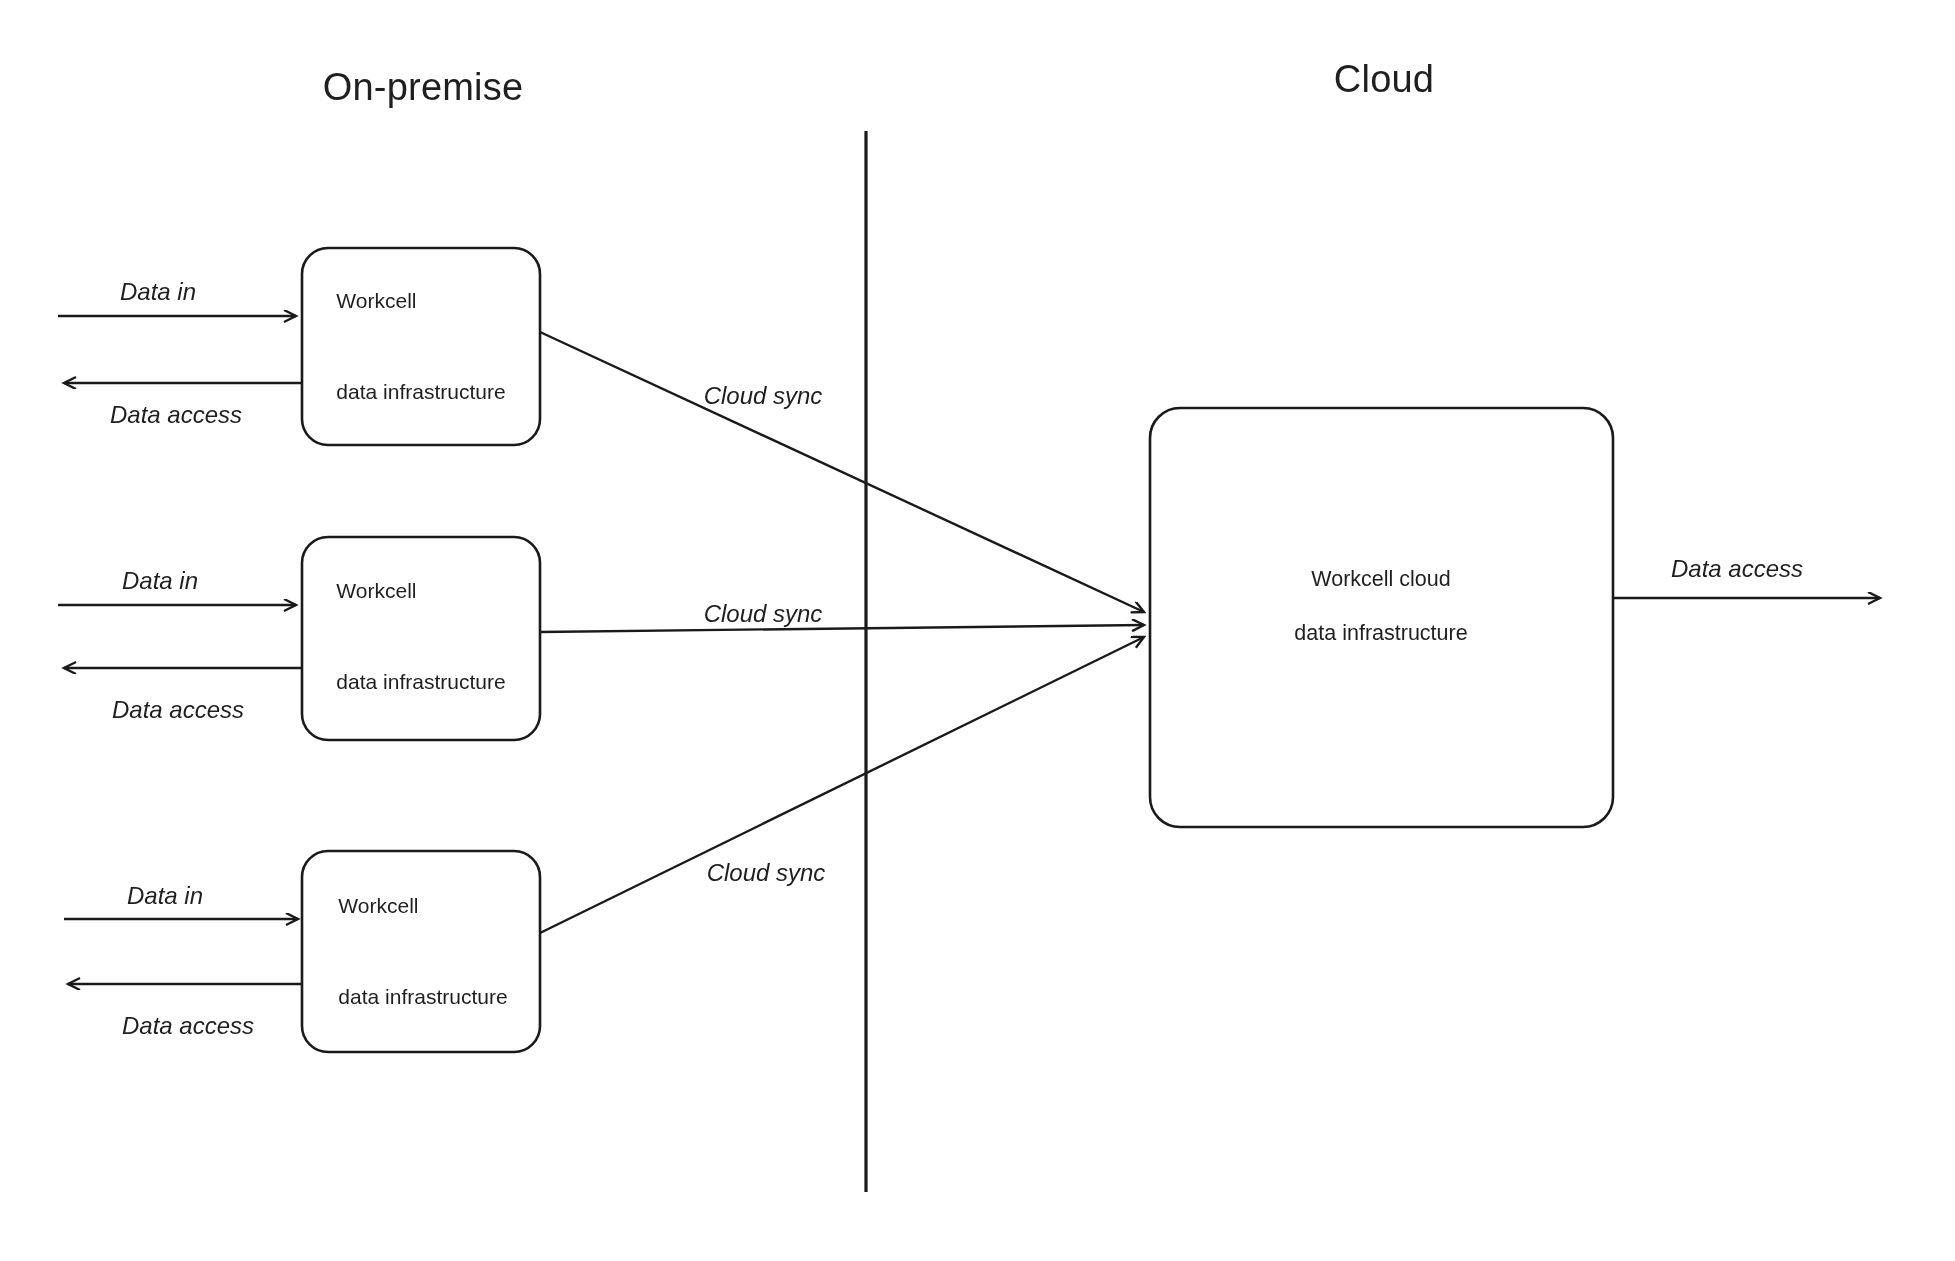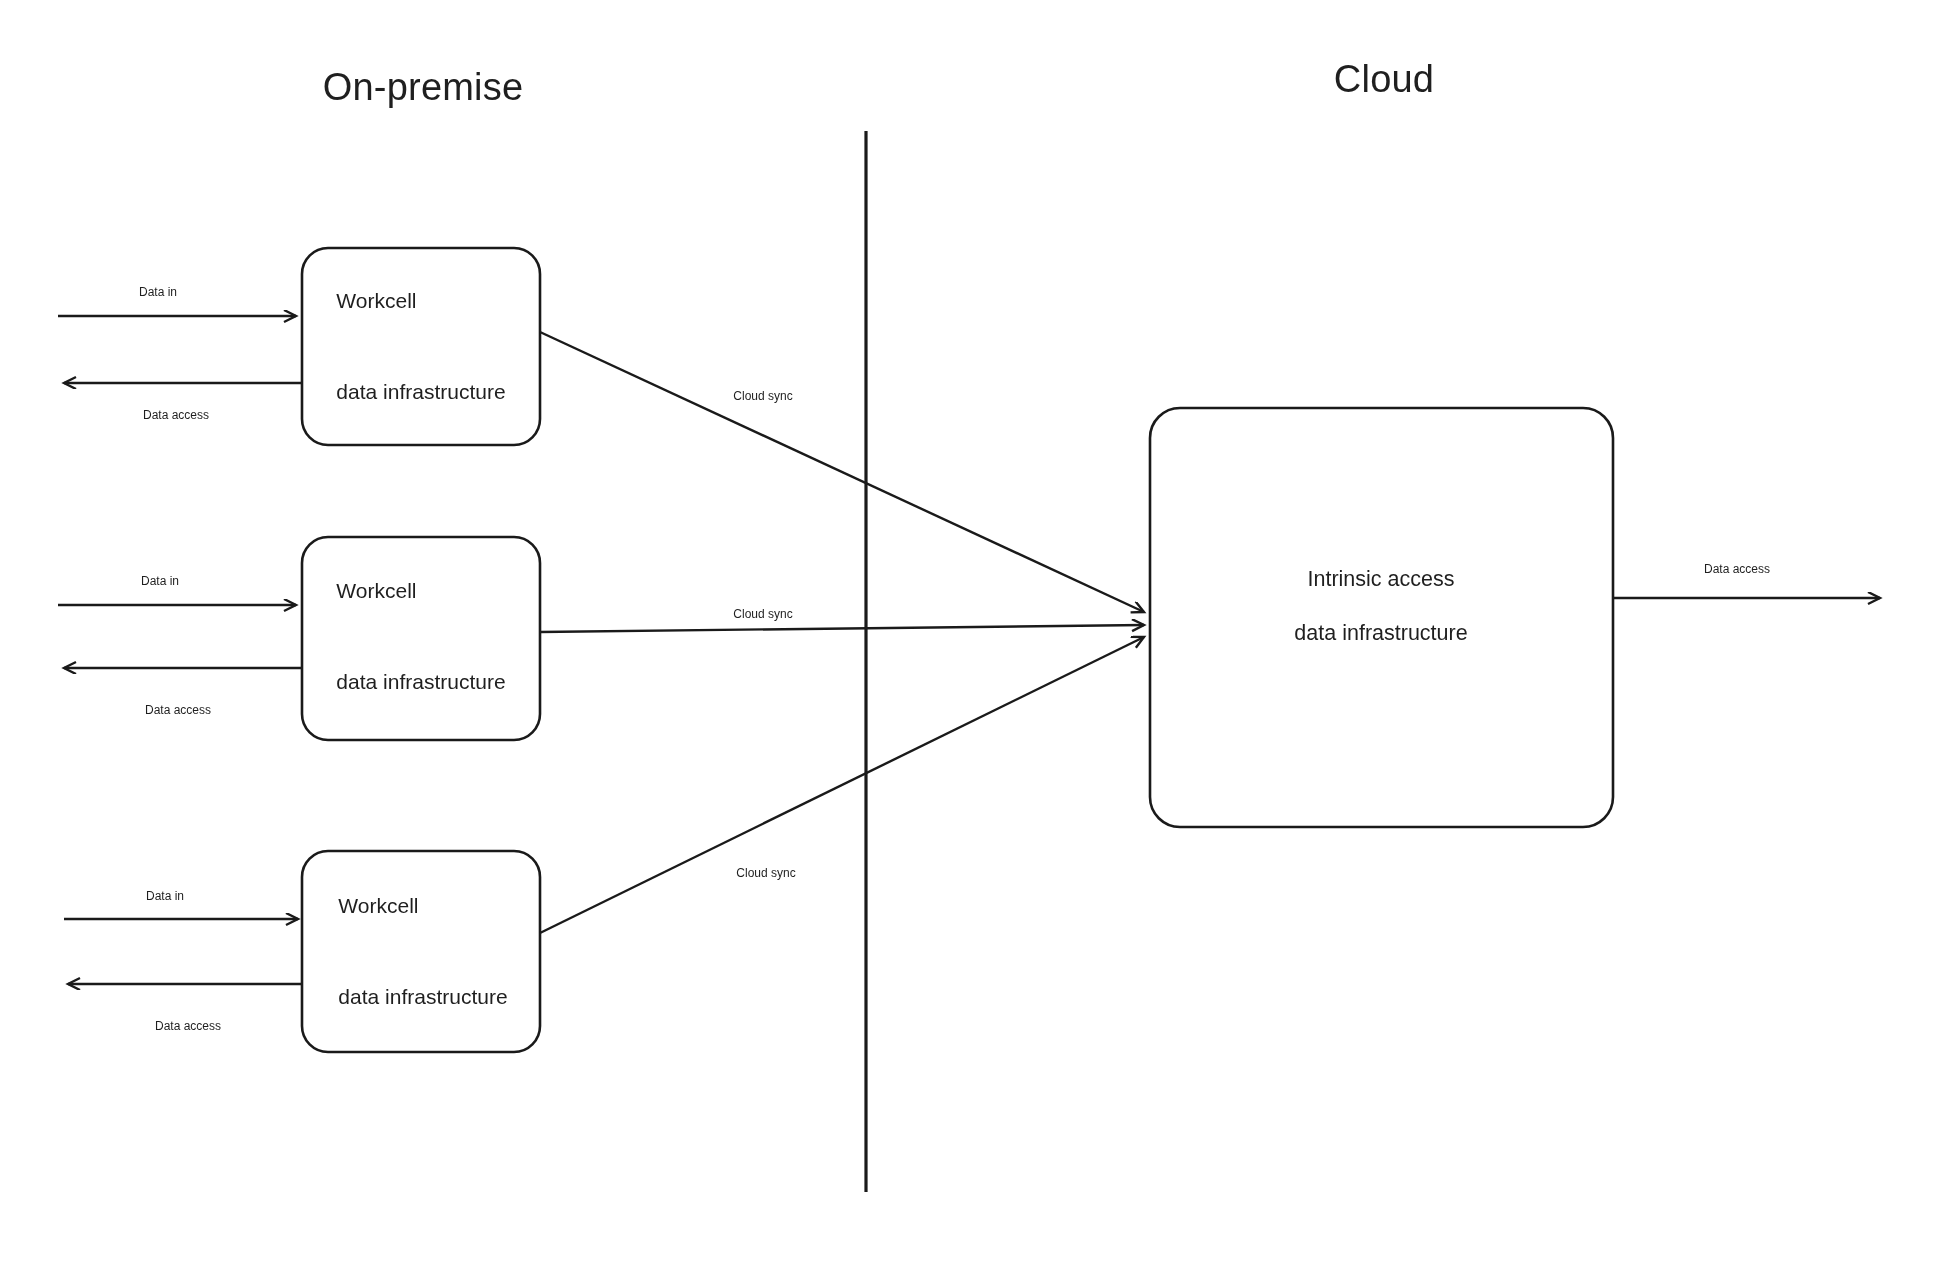--- a/index.html
+++ b/index.html
@@ -56,22 +56,23 @@
     transform: translate(-50%, -50%);
     line-height: 1.45;
   }
   .cloud-label {
     font-size: 21.5px;
     text-align: center;
     transform: translate(-50%, -50%);
     line-height: 1.0;
   }
   .edge-label {
-    font-size: 12px;
+    font-size: 24px;
     transform: translate(-50%, -50%);
+    font-style: italic;
   }
 </style>
 </head>
 <body>
 
 <div id="canvas">
 
   <svg class="layer" viewBox="0 0 1955 1261">
     <defs>
       <marker id="arrowOpen" markerWidth="16" markerHeight="16" refX="13" refY="6" orient="auto" markerUnits="userSpaceOnUse">
@@ -128,18 +129,18 @@
   <div class="txt edge-label" style="left:763px; top:614px;">Cloud sync</div>
 
   <div class="txt node-label" style="left:423px; top:952px;">
     <div>Workcell</div>
     <div>data infrastructure</div>
   </div>
   <div class="txt edge-label" style="left:165px; top:896px;">Data in</div>
   <div class="txt edge-label" style="left:188px; top:1026px;">Data access</div>
   <div class="txt edge-label" style="left:766px; top:873px;">Cloud sync</div>
 
-  <div class="txt cloud-label" style="left:1381px; top:580px;">Intrinsic access</div>
+  <div class="txt cloud-label" style="left:1381px; top:580px;">Workcell cloud</div>
   <div class="txt cloud-label" style="left:1381px; top:634px;">data infrastructure</div>
 
   <div class="txt edge-label" style="left:1737px; top:569px;">Data access</div>
 
 </div>
 
 </body></html>

